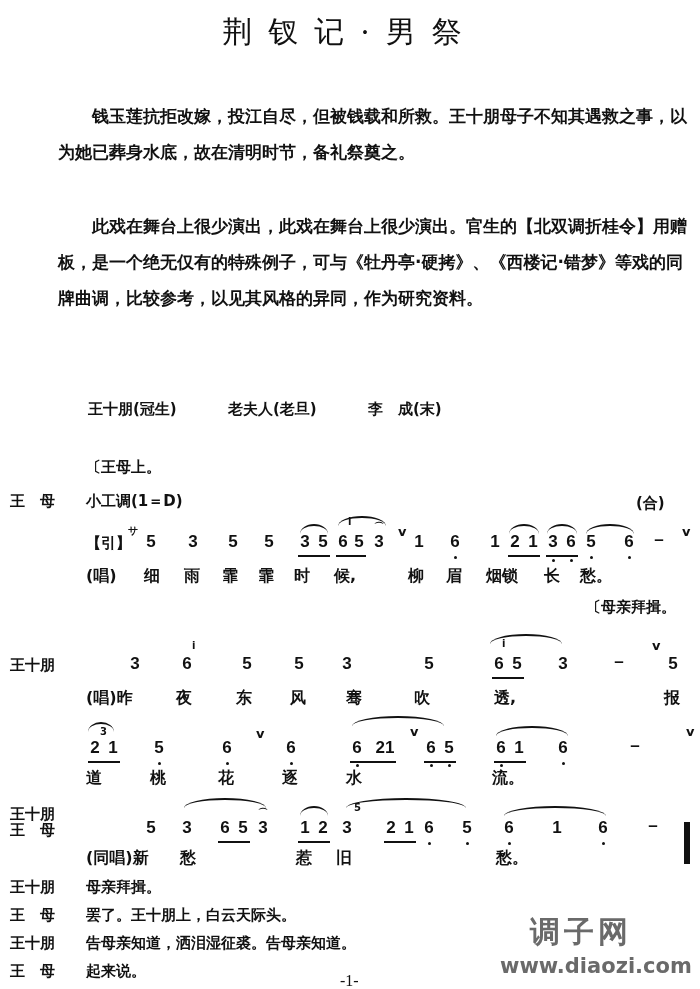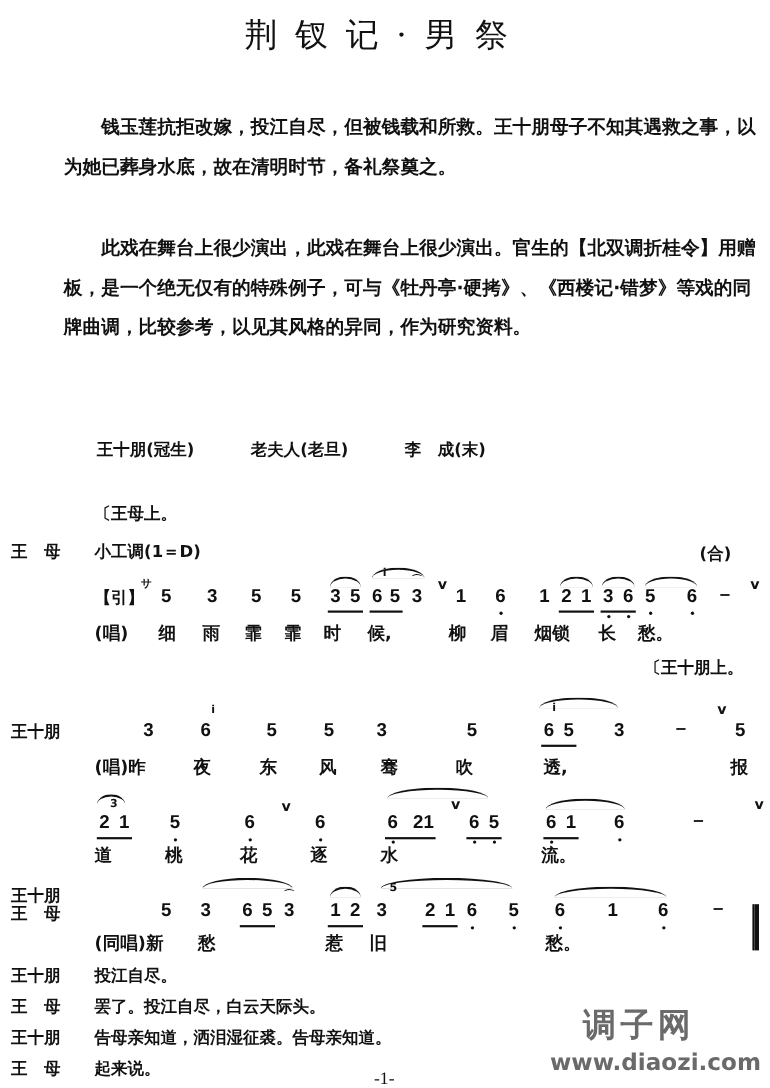--- a/index.html
+++ b/index.html
@@ -100,21 +100,21 @@
 <div class="lyric" style="top:566px;left:222px;">霏</div>
 <div class="lyric" style="top:566px;left:258px;">霏</div>
 <div class="lyric" style="top:566px;left:294px;">时</div>
 <div class="lyric" style="top:566px;left:334px;">候,</div>
 <div class="lyric" style="top:566px;left:408px;">柳</div>
 <div class="lyric" style="top:566px;left:446px;">眉</div>
 <div class="lyric" style="top:566px;left:486px;">烟锁</div>
 <div class="lyric" style="top:566px;left:544px;">长</div>
 <div class="lyric" style="top:566px;left:580px;">愁。</div>
 
-<div class="abs stage" style="top:598px;left:586px;">〔王十朋上。</div>
+<div class="abs stage" style="top:598px;left:586px;">〔母亲拜揖。</div>
 
 <div class="abs role" style="top:656px;">王十朋</div>
 <div class="note" style="top:654px;left:128px;">3</div>
 <div class="note" style="top:654px;left:180px;">6</div>
 <div class="grace" style="top:640px;left:192px;">i</div>
 <div class="note" style="top:654px;left:240px;">5</div>
 <div class="note" style="top:654px;left:292px;">5</div>
 <div class="note" style="top:654px;left:340px;">3</div>
 <div class="note" style="top:654px;left:422px;">5</div>
 <div class="note" style="top:654px;left:492px;">6</div>
@@ -211,23 +211,23 @@
 <div class="note" style="top:816px;left:646px;">–</div>
 <div class="barline"></div>
 
 <div class="lyric" style="top:848px;left:86px;">(同唱)新</div>
 <div class="lyric" style="top:848px;left:180px;">愁</div>
 <div class="lyric" style="top:848px;left:296px;">惹</div>
 <div class="lyric" style="top:848px;left:336px;">旧</div>
 <div class="lyric" style="top:848px;left:496px;">愁。</div>
 
 <div class="abs role" style="top:878px;">王十朋</div>
-<div class="abs dialog" style="top:878px;left:86px;">投江自尽。</div>
+<div class="abs dialog" style="top:878px;left:86px;">母亲拜揖。</div>
 <div class="abs role" style="top:906px;">王　母</div>
-<div class="abs dialog" style="top:906px;left:86px;">罢了。投江自尽，白云天际头。</div>
+<div class="abs dialog" style="top:906px;left:86px;">罢了。王十朋上，白云天际头。</div>
 <div class="abs role" style="top:934px;">王十朋</div>
 <div class="abs dialog" style="top:934px;left:86px;">告母亲知道，洒泪湿征裘。告母亲知道。</div>
 <div class="abs role" style="top:962px;">王　母</div>
 <div class="abs dialog" style="top:962px;left:86px;">起来说。</div>
 
 <div class="abs pagenum">-1-</div>
 
 <div class="abs wm1">调子网</div>
 <div class="abs wm2">www.diaozi.com</div>
 

